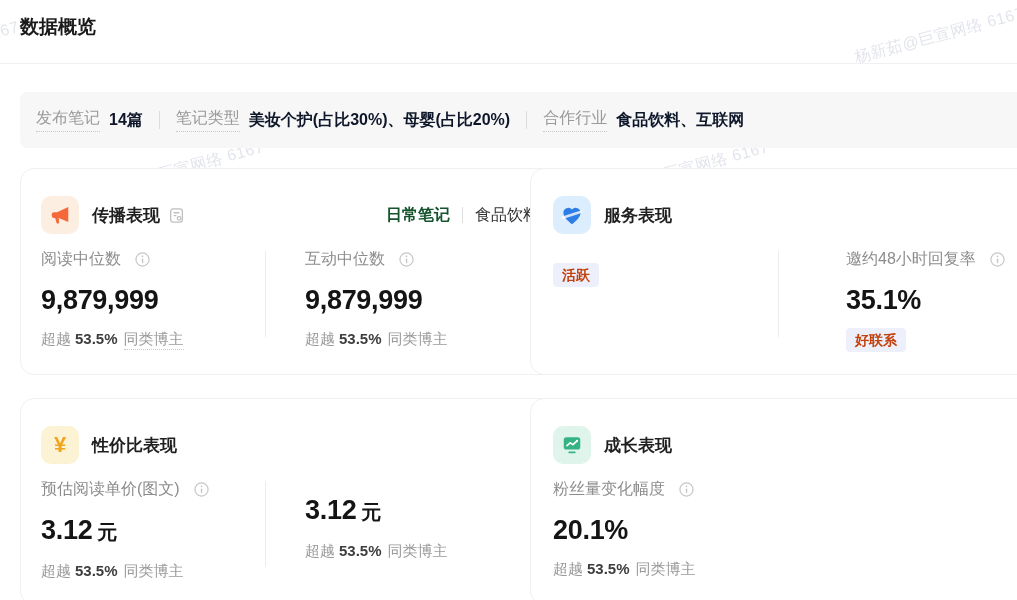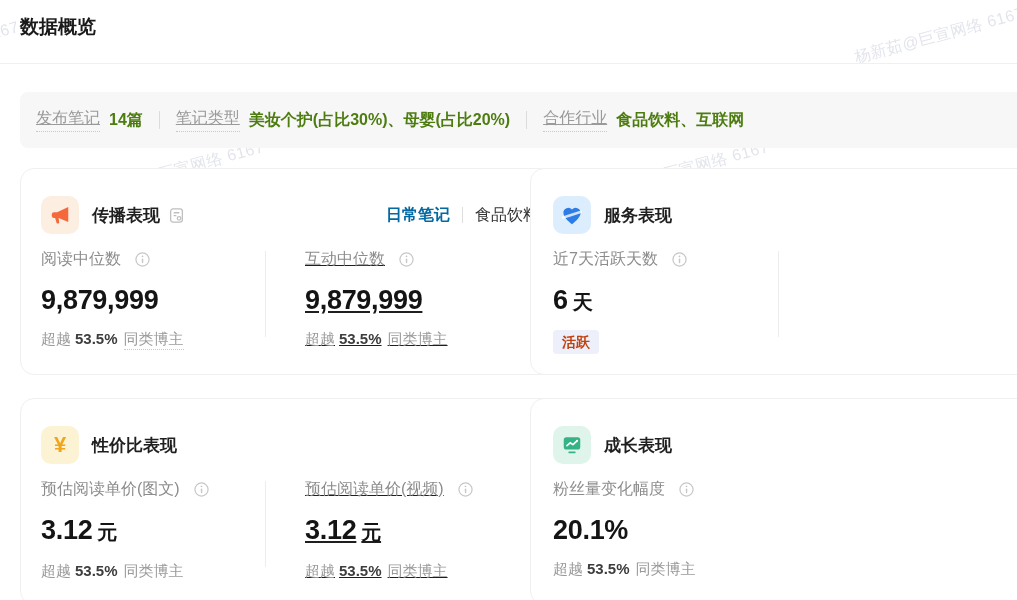--- a/index.html
+++ b/index.html
@@ -20,22 +20,22 @@
     position:absolute; left:0; top:63px; width:1017px; height:1px;
     background:#f0f0f0;
   }
   
   .summary-bar {
     position:absolute; left:20px; top:92px; width:1060px; height:56px;
     background:#f7f7f8; border-radius:8px;
     display:flex; align-items:center; padding:0 16px;
     font-size:16px; white-space:nowrap;
   }
-  .sum-label { color:#9a9a9a; border-bottom:1.5px dotted #c9c9c9; padding-bottom:2px;text-decoration:underline; }
-  .sum-value { color:#4d7c0f; font-weight:700; margin-left:9px; }
+  .sum-label { color:#9a9a9a; border-bottom:1.5px dotted #c9c9c9; padding-bottom:2px; }
+  .sum-value { color:#0f172a; font-weight:700; margin-left:9px; }
   .sum-sep { width:1px; height:18px; background:#dcdcdc; margin:0 16px; }
   
   .card {
     position:absolute;
     background:#fff; border:1px solid #f0f0f1; border-radius:14px;
   }
   .card-row1 { top:168px; height:207px; }
   .card-row2 { top:398px; height:207px; }
   .card-left { left:20px; width:544px; }
   .card-right { left:530px; width:570px; }
@@ -51,29 +51,29 @@
   }
   .head-icon.spread { background:#fdeee2; }
   .head-icon.service { background:#dcedfd; }
   .head-icon.value { background:#fcf2d4; }
   .head-icon.growth { background:#dff4ea; }
   .yen-glyph { font-size:22px; font-weight:800; color:#f0a51d; line-height:1; }
   .card-title { font-size:17px; font-weight:700; color:#1f1f1f; margin-left:13px; }
   .title-extra-icon { margin-left:8px; display:flex; }
   .tabs { margin-left:auto; display:flex; align-items:center; font-size:16px; }
   .tab { cursor:pointer; }
-  .tab.active { color:#0369a1; font-weight:700; }
+  .tab.active { color:#14532d; font-weight:700; }
   .tab.inactive { color:#333; }
   .tab-sep { width:1px; height:16px; background:#dedede; margin:0 12px; }
   
   .metrics { position:absolute; top:80px; left:0; right:0; display:flex; }
   .metric { padding-left:20px; }
   .card-left .metric.first { width:244px; }
   .card-right .metric.first { width:247px; padding-left:22px; }
-  .card-left .metric.second { padding-left:39px;text-decoration:underline; }
+  .card-left .metric.second { padding-left:39px; }
   .card-right .metric.second { padding-left:67px; }
   .v-divider { width:1px; height:86px; background:#ededee; margin-top:2px; }
   .metric-label {
     display:flex; align-items:center; gap:14px;
     font-size:16px; color:#8c8c8c; height:20px;
   }
   .metric-value {
     margin-top:17px; font-size:27px; font-weight:700; color:#141414;
     letter-spacing:-0.3px; line-height:28px;
   }
@@ -185,32 +185,35 @@
     <div class="head-icon service">
       <svg width="24" height="24" viewBox="0 0 24 24">
           <path fill="#2e7de6" d="M12 21.2C7.6 17.9 3.4 14 3.4 9.8A4.9 4.9 0 0 1 12 6.5a4.9 4.9 0 0 1 8.6 3.3c0 4.2-4.2 8.1-8.6 11.4z"></path>
           <rect x="1.5" y="10.4" width="21" height="2.6" transform="rotate(-18 12 12)" fill="#ffffff" opacity="0.78"></rect>
         </svg>
     </div>
     <span class="card-title">服务表现</span>
   </div>
   <div class="metrics">
     <div class="metric first">
-      <div class="metric-label">
-        <span>近7天活跃天数</span>
-        <svg width="15" height="15" viewBox="0 0 16 16">
-            <circle cx="8" cy="8" r="7" fill="none" stroke="#c7c7c7" stroke-width="1.3"></circle>
-            <rect x="7.3" y="6.9" width="1.5" height="5" rx="0.7" fill="#c7c7c7"></rect>
-            <circle cx="8" cy="4.6" r="0.95" fill="#c7c7c7"></circle>
-          </svg>
-      </div>
-      <div class="metric-value"><span>6</span><span class="metric-unit">天</span></div>
       <span class="badge">活跃</span>
     </div>
     <div class="v-divider"></div>
+    <div class="metric second">
+      <div class="metric-label">
+        <span>邀约48小时回复率</span>
+        <svg width="15" height="15" viewBox="0 0 16 16">
+            <circle cx="8" cy="8" r="7" fill="none" stroke="#c7c7c7" stroke-width="1.3"></circle>
+            <rect x="7.3" y="6.9" width="1.5" height="5" rx="0.7" fill="#c7c7c7"></rect>
+            <circle cx="8" cy="4.6" r="0.95" fill="#c7c7c7"></circle>
+          </svg>
+      </div>
+      <div class="metric-value">35.1%</div>
+      <span class="badge">好联系</span>
+    </div>
   </div>
 </div>
 
 <div class="card card-row2 card-left">
   <div class="card-header">
     <div class="head-icon value">
       <span class="yen-glyph">¥</span>
     </div>
     <span class="card-title">性价比表现</span>
   </div>
@@ -224,28 +227,20 @@
             <circle cx="8" cy="4.6" r="0.95" fill="#c7c7c7"></circle>
           </svg>
       </div>
       <div class="metric-value"><span>3.12</span><span class="metric-unit">元</span></div>
       <div class="metric-compare">
         <span>超越</span><span class="cmp-val">53.5%</span><span class="cmp-peer">同类博主</span>
       </div>
     </div>
     <div class="v-divider"></div>
     <div class="metric second">
-      <div class="metric-label">
-        <span>预估阅读单价(视频)</span>
-        <svg width="15" height="15" viewBox="0 0 16 16">
-            <circle cx="8" cy="8" r="7" fill="none" stroke="#c7c7c7" stroke-width="1.3"></circle>
-            <rect x="7.3" y="6.9" width="1.5" height="5" rx="0.7" fill="#c7c7c7"></rect>
-            <circle cx="8" cy="4.6" r="0.95" fill="#c7c7c7"></circle>
-          </svg>
-      </div>
       <div class="metric-value"><span>3.12</span><span class="metric-unit">元</span></div>
       <div class="metric-compare">
         <span>超越</span><span class="cmp-val">53.5%</span><span class="cmp-peer">同类博主</span>
       </div>
     </div>
   </div>
 </div>
 
 <div class="card card-row2 card-right">
   <div class="card-header">

